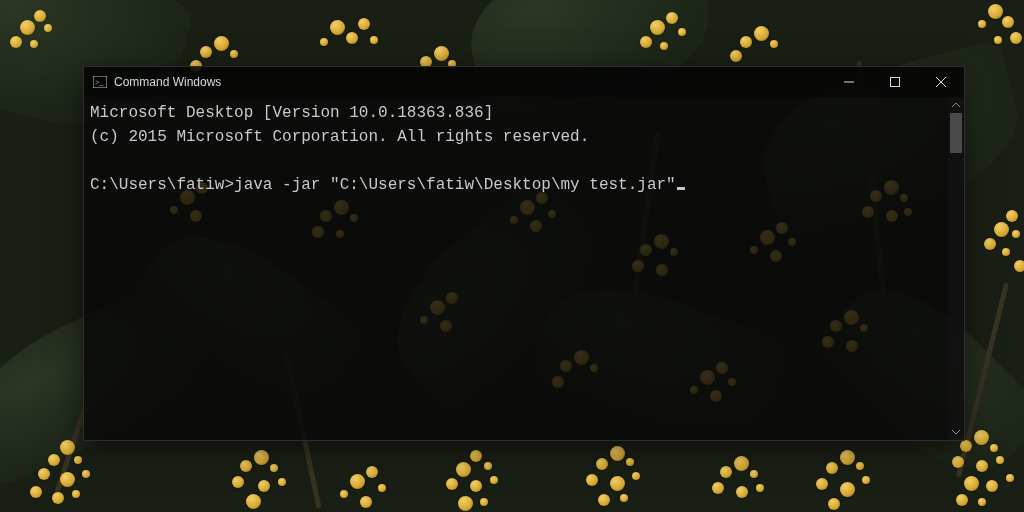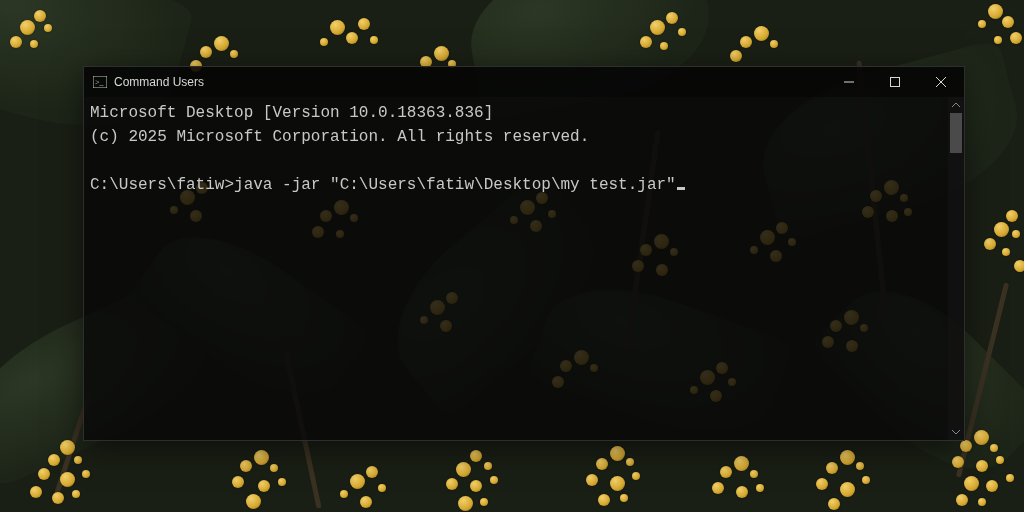--- a/index.html
+++ b/index.html
@@ -258,21 +258,21 @@
     <div class="bg-berry" style="left:846px;top:340px"></div>
 
   <div class="window">
     <div class="titlebar">
       <span class="icon">
         <svg width="14" height="12" viewBox="0 0 14 12">
             <rect x="0" y="0" width="14" height="12" fill="none" stroke="#c8c8c8" stroke-width="1"></rect>
             <text x="2" y="9" font-size="8" fill="#c8c8c8" font-family="Consolas">&gt;_</text>
           </svg>
       </span>
-      <span class="title">Command Users</span>
+      <span class="title">Command Windows</span>
       <span class="spacer"></span>
       <div class="winbtn">
         <svg width="10" height="10" viewBox="0 0 10 10">
             <line x1="0" y1="5" x2="10" y2="5" stroke="#d8d8d8" stroke-width="1"></line>
           </svg>
       </div>
       <div class="winbtn">
         <svg width="10" height="10" viewBox="0 0 10 10">
             <rect x="0.5" y="0.5" width="9" height="9" fill="none" stroke="#d8d8d8" stroke-width="1"></rect>
           </svg>
@@ -280,21 +280,21 @@
       <div class="winbtn close">
         <svg width="10" height="10" viewBox="0 0 10 10">
             <line x1="0" y1="0" x2="10" y2="10" stroke="#d8d8d8" stroke-width="1"></line>
             <line x1="10" y1="0" x2="0" y2="10" stroke="#d8d8d8" stroke-width="1"></line>
           </svg>
       </div>
     </div>
 
     <div class="terminal-wrap">
       <div class="terminal"><span>Microsoft Desktop [Version 10.0.18363.836]</span>
-<span>(c) 2025 Microsoft Corporation. All rights reserved.</span>
+<span>(c) 2015 Microsoft Corporation. All rights reserved.</span>
 
 <span>C:\Users\fatiw&gt;</span><span>java -jar "C:\Users\fatiw\Desktop\my test.jar"</span><span class="cursor"></span></div>
 
       <div class="scrollbar">
         <div class="scroll-up">
           <svg width="8" height="6" viewBox="0 0 8 6">
               <polyline points="0,5 4,1 8,5" fill="none" stroke="#888" stroke-width="1"></polyline>
             </svg>
         </div>
         <div class="scroll-thumb"></div>

